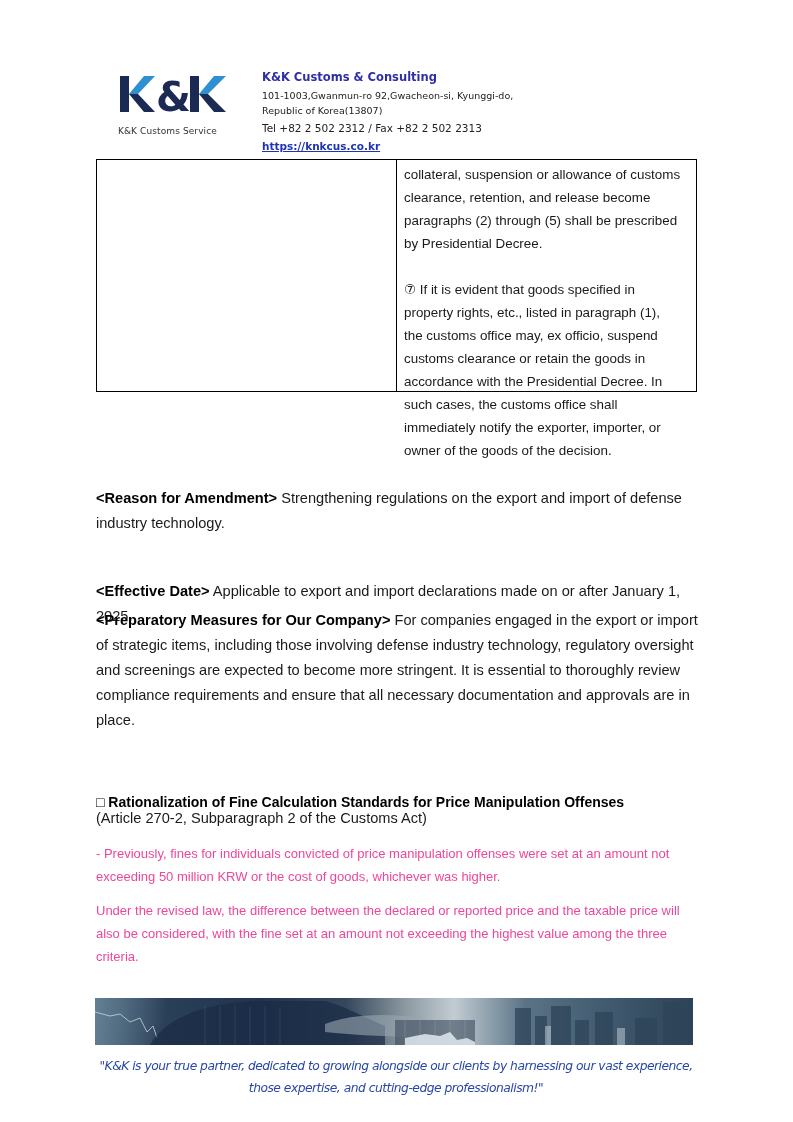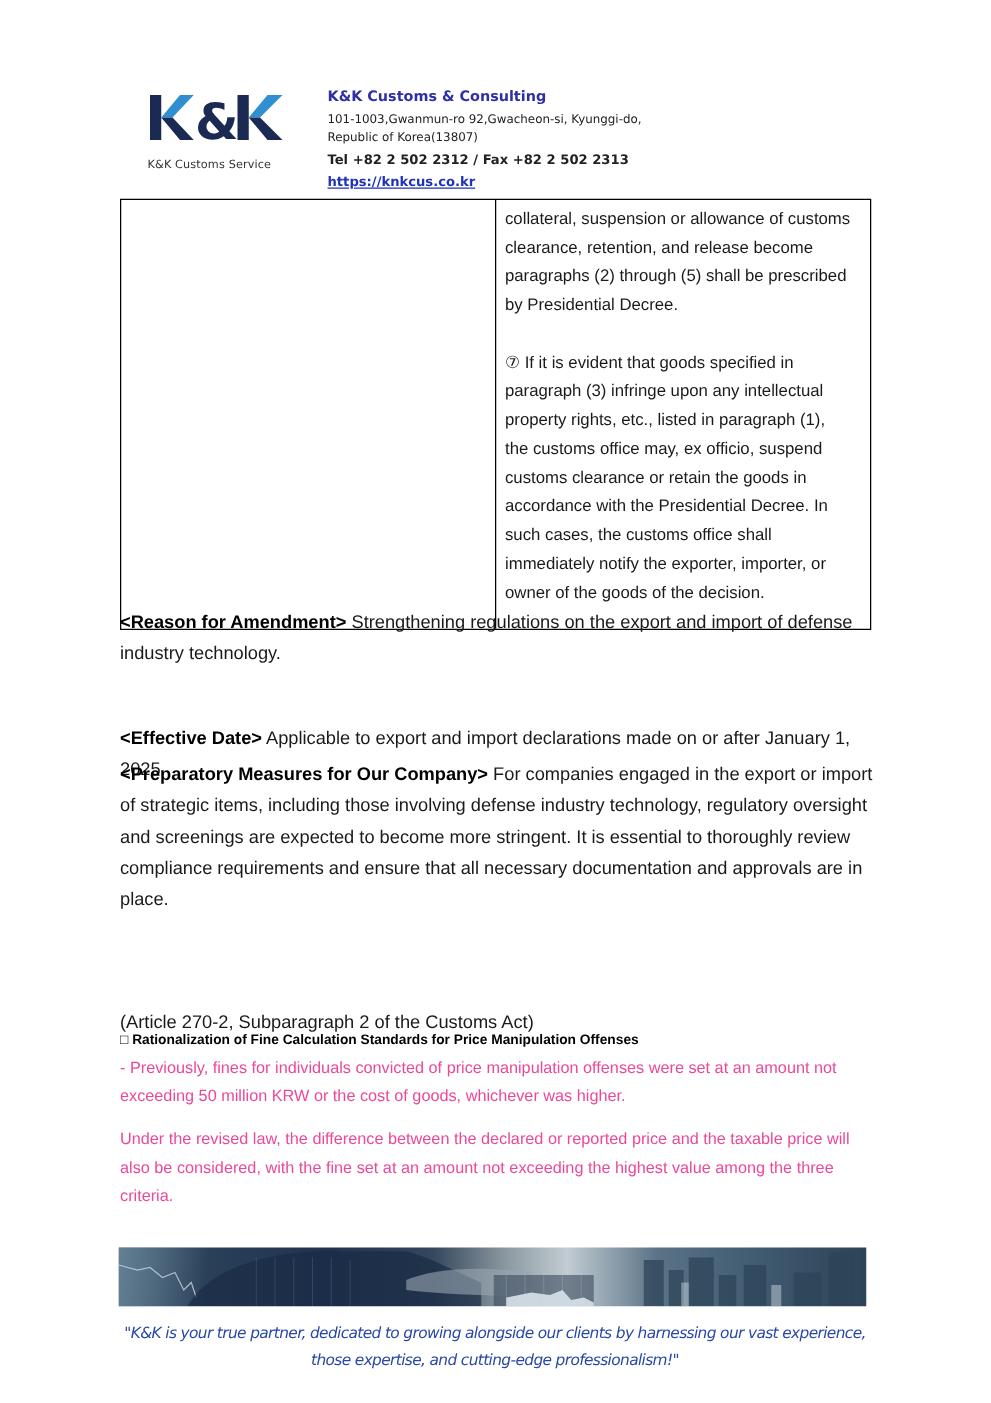--- a/index.html
+++ b/index.html
@@ -8,38 +8,38 @@
 
     
     .header { position: absolute; left: 0; top: 0; width: 793px; height: 155px; }
     .logo { position: absolute; left: 118px; top: 72px; width: 112px; height: 60px; }
     .logo-mark { font-family: "DejaVu Sans", sans-serif; font-weight: bold; font-size: 44px; line-height: 44px; letter-spacing: -2px; color: #1b2a52; white-space: nowrap; }
     .logo-sub { font-family: "DejaVu Sans", sans-serif; font-size: 9px; color: #333; margin-top: 3px; letter-spacing: 0.1px; white-space: nowrap; }
 
     .company { position: absolute; left: 262px; top: 70px; width: 320px; }
     .company-name { font-family: "DejaVu Sans", sans-serif; font-weight: bold; font-size: 11.5px; color: #2e2fa6; line-height: 15px; }
     .company-address { font-family: "DejaVu Sans", sans-serif; font-size: 9.5px; color: #222; line-height: 15px; margin-top: 3px; }
-    .company-phone { font-family: "DejaVu Sans", sans-serif; font-weight: bold; font-size: 10.5px; color: #222; line-height: 15px; margin-top: 3px; }
+    .company-phone { font-family: "DejaVu Sans", sans-serif; font-weight: normal; font-size: 10.5px; color: #222; line-height: 15px; margin-top: 3px; }
     .company-url { font-family: "DejaVu Sans", sans-serif; font-weight: bold; font-size: 10.5px; color: #1f33b8; text-decoration: underline; line-height: 14px; display: inline-block; }
 
     
-    .law-table { position: absolute; left: 96px; top: 159px; width: 601px; height: 345px; border: 1.5px solid #000; display: flex; }
+    .law-table { position: absolute; left: 96px; top: 159px; width: 601px; height: 233px; border: 1.5px solid #000; display: flex; }
     .law-table .col-left { width: 300px; border-right: 1.2px solid #000; height: 100%; }
     .law-table .col-right { flex: 1; padding: 3px 6px 0 7px; font-size: 13.4px; line-height: 23px; color: #1a1a1a; }
     .law-table .col-right p { margin: 0; }
     .law-table .spacer { height: 23px; }
 
     
     .content { position: absolute; left: 96px; width: 610px; font-size: 14.6px; line-height: 25px; color: #1a1a1a; }
     .content b { font-weight: bold; color: #000; }
     .p-reason { top: 486px; }
     .p-effective { top: 579px; }
     .p-prep { top: 608px; }
 
-    .section-title { position: absolute; left: 96px; top: 820px; width: 620px; font-size: 11px; font-weight: bold; line-height: 24px; color: #000; }
+    .section-title { position: absolute; left: 96px; top: 790px; width: 620px; font-size: 14px; font-weight: bold; line-height: 24px; color: #000; }
     .section-sub { position: absolute; left: 96px; top: 806px; font-size: 14.6px; line-height: 24px; color: #1a1a1a; }
     .small-p { position: absolute; left: 96px; width: 600px; font-size: 13px; line-height: 23px; color: #ec4899; }
     .p-prev { top: 842px; }
     .p-under { top: 899px; }
 
     
     .banner { position: absolute; left: 95px; top: 998px; width: 598px; height: 47px; overflow: hidden;
       background:
         linear-gradient(100deg, rgba(120,150,170,0.55) 0%, rgba(40,60,90,0) 12%),
         linear-gradient(180deg, rgba(200,215,225,0.0) 0%, rgba(0,0,0,0) 100%),
@@ -83,21 +83,20 @@
 
 <div class="law-table">
   <div class="col-left"></div>
   <div class="col-right">
     <p>collateral, suspension or allowance of customs</p>
     <p>clearance, retention, and release become</p>
     <p>paragraphs (2) through (5) shall be prescribed</p>
     <p>by Presidential Decree.</p>
     <div class="spacer"></div>
     <p>⑦  If it is evident that goods specified in</p>
-    <p>paragraph (3) infringe upon any intellectual</p>
     <p>property rights, etc., listed in paragraph (1),</p>
     <p>the customs office may, ex officio, suspend</p>
     <p>customs clearance or retain the goods in</p>
     <p>accordance with the Presidential Decree. In</p>
     <p>such cases, the customs office shall</p>
     <p>immediately notify the exporter, importer, or</p>
     <p>owner of the goods of the decision.</p>
   </div>
 </div>
 

